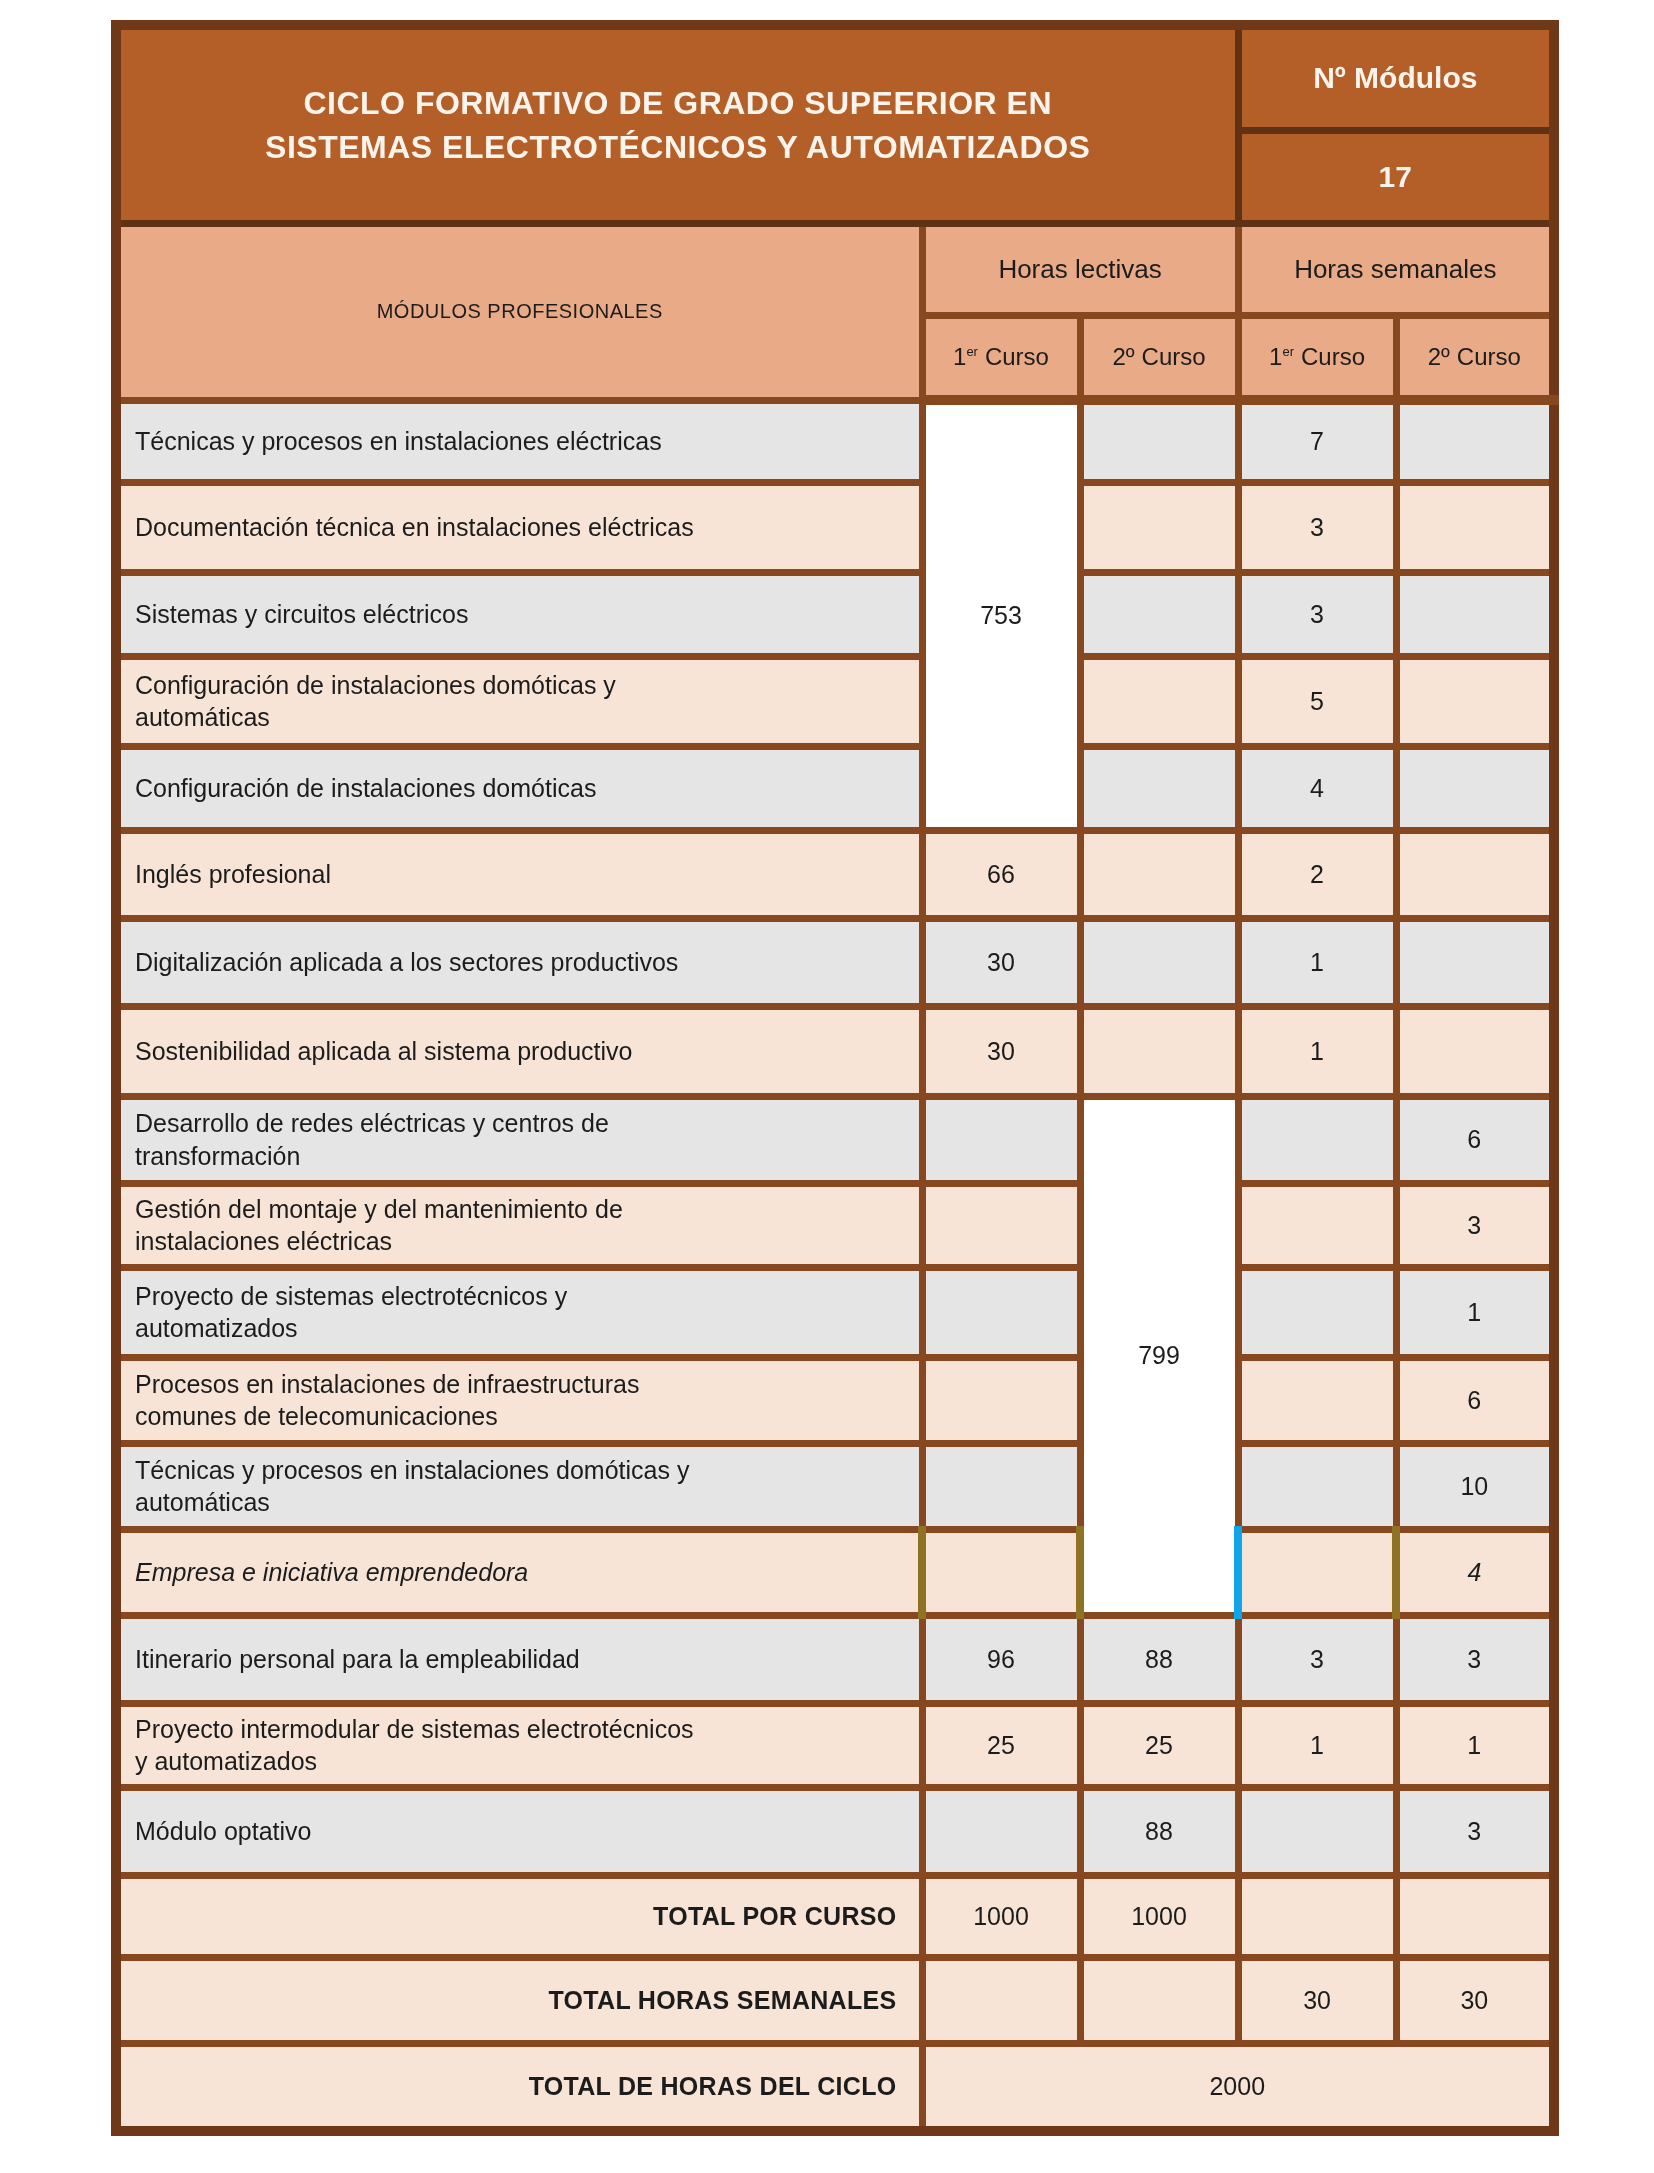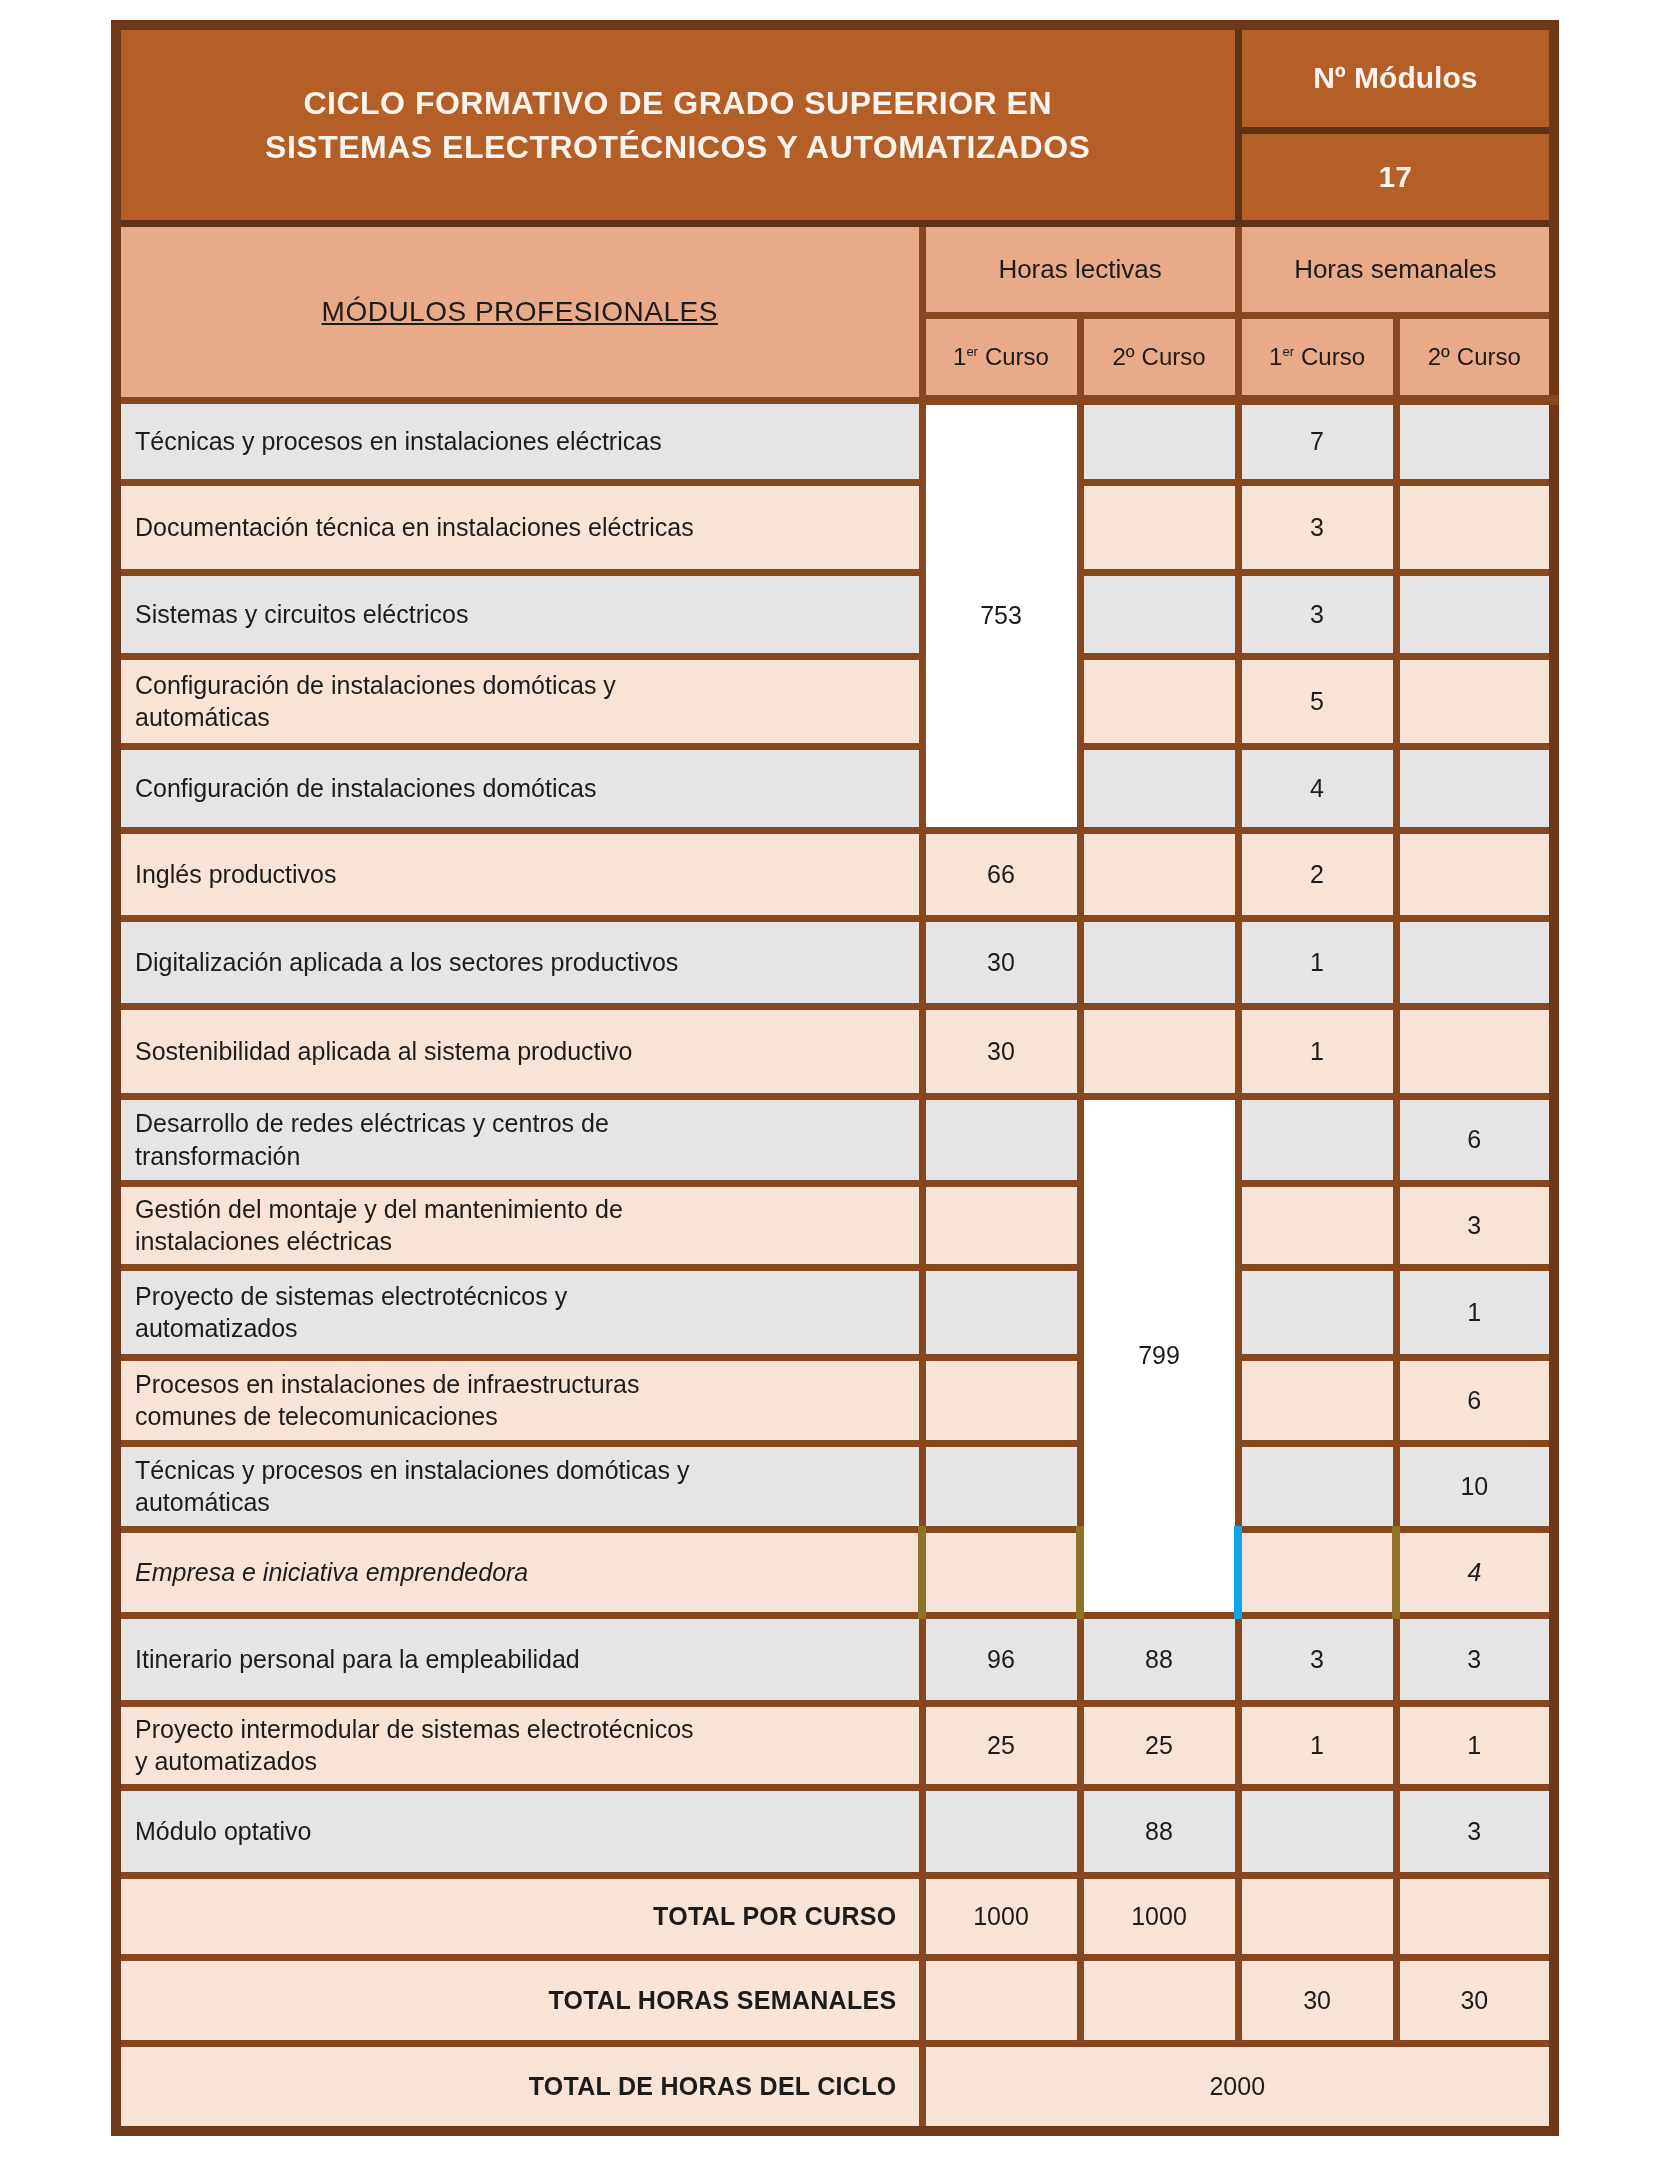--- a/index.html
+++ b/index.html
@@ -29,21 +29,21 @@
     background: #b45e28;
     color: #fbf4ec;
     font-weight: bold;
     border-color: #5f3115;
   }
   td.title { font-size: 32px; line-height: 1.38; letter-spacing: 0.5px; }
   td.orange { font-size: 30px; }
 
   
   td.peach { background: #e9aa87; color: #1c1c1c; }
-  td.mods  { font-size: 28px; letter-spacing: 0.5px; text-decoration: underline; }
+  td.mods  { font-size: 20px; letter-spacing: 0.5px; }
   td.hgroup { font-size: 26px; }
   td.curso { font-size: 24px; padding: 2px; }
   td.curso sup { font-size: 13px; vertical-align: super; line-height: 0; }
   td.curso .cw { margin-left: 7px; }
   tr.subhead td { border-bottom-width: 10px; text-align: center; }
 
   
   tr.w td { background: #e5e5e5; }
   tr.p td { background: #f8e4d6; }
   td.name {
@@ -133,21 +133,21 @@
       <td></td>
     </tr>
     <tr class="w" style="height:84px">
       <td class="name">Configuración de instalaciones domóticas</td>
       <td></td>
       <td>4</td>
       <td></td>
     </tr>
 
     <tr class="p" style="height:88px">
-      <td class="name">Inglés productivos</td>
+      <td class="name">Inglés profesional</td>
       <td>66</td>
       <td></td>
       <td>2</td>
       <td></td>
     </tr>
     <tr class="w" style="height:88px">
       <td class="name">Digitalización aplicada a los sectores productivos</td>
       <td>30</td>
       <td></td>
       <td>1</td>

